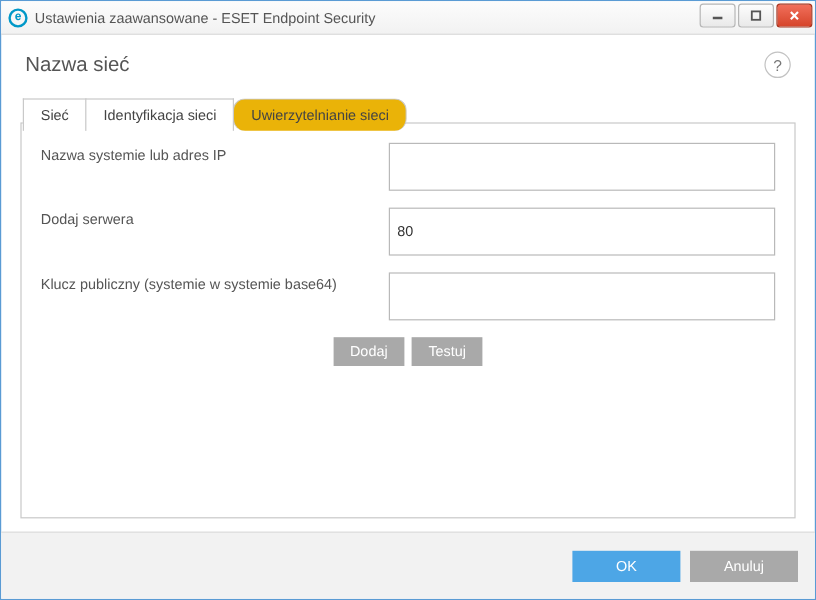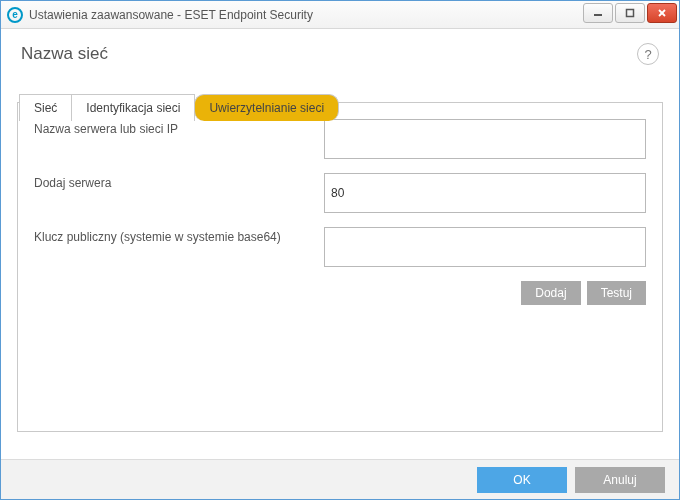--- a/index.html
+++ b/index.html
@@ -9,30 +9,30 @@
   .titlebar-icon { width: 16px; height: 16px; border: 2px solid #0098c8; border-radius: 50%; display: flex; align-items: center; justify-content: center; color: #0098c8; font-weight: bold; font-size: 10px; margin-right: 6px; }
   .titlebar-title { flex: 1; color: #555; font-size: 12px; }
   .win-controls { display: flex; height: 100%; }
   .win-btn { width: 30px; height: 20px; margin-top: 2px; margin-right: 2px; border: 1px solid #b6b6b6; border-radius: 3px; background: linear-gradient(#fdfdfd,#e9e9e9); display: flex; align-items: center; justify-content: center; cursor: pointer; }
   .win-btn.close { background: linear-gradient(#f16f5b,#d6442a); border-color: #a8341e; }
   .win-btn svg { display: block; }
   .header-area { padding: 14px 20px 10px 20px; display: flex; align-items: center; }
   .header-title { font-size: 17px; color: #555; flex: 1; font-weight: 400; }
   .help-btn { width: 22px; height: 22px; border: 1px solid #c2c2c2; border-radius: 50%; display: flex; align-items: center; justify-content: center; color: #777; font-size: 13px; cursor: pointer; background: #fff; }
   .content { flex: 1; padding: 0 16px 0 16px; }
-  .tabs { display: flex; align-items: flex-end; position: relative; top: 19px; z-index: 2; margin-left: 2px; }
+  .tabs { display: flex; align-items: flex-end; position: relative; top: 7px; z-index: 2; margin-left: 2px; }
   .tab { padding: 6px 14px; border: 1px solid #c9c9c9; border-bottom: none; background: #fff; font-size: 12px; color: #444; cursor: pointer; margin-right: -1px; }
   .tab.active { background: #eab308; border-radius: 10px; }
   .panel { border: 1px solid #c9c9c9; background: #fff; padding: 16px 16px 16px 16px; min-height: 330px; position: relative; z-index: 1; }
   .form-row { display: flex; align-items: flex-start; margin-bottom: 14px; }
   .form-label { width: 290px; padding-top: 3px; color: #555; font-size: 12px; }
   .form-input { flex: 1; height: 40px; border: 1px solid #b9b9b9; padding: 2px 6px; font-size: 12px; color: #333; }
-  .btn-row { display: flex; justify-content: flex-end; gap: 6px; margin-top: 10px; }
+  .btn-row { display: flex; justify-content: center; gap: 6px; margin-top: 10px; }
   .btn-gray { background: #a9a9a9; color: #fff; border: none; padding: 5px 14px; font-size: 12px; cursor: pointer; }
-  .footer { height: 40px; background: #f2f2f2; border-top: 1px solid #dcdcdc; display: flex; align-items: center; justify-content: flex-end; padding: 0 14px; gap: 8px; }
+  .footer { height: 56px; background: #f2f2f2; border-top: 1px solid #dcdcdc; display: flex; align-items: center; justify-content: flex-end; padding: 0 14px; gap: 8px; }
   .btn-ok { background: #4da6e6; color: #fff; border: none; width: 90px; height: 26px; font-size: 12px; cursor: pointer; }
   .btn-cancel { background: #a9a9a9; color: #fff; border: none; width: 90px; height: 26px; font-size: 12px; cursor: pointer; }
 </style>
 </head>
 <body>
 
 <div class="window">
 
   <div class="titlebar">
     <div class="titlebar-icon">e</div>
@@ -65,21 +65,21 @@
   <div class="content">
     <div class="tabs">
       <div class="tab">Sieć</div>
       <div class="tab">Identyfikacja sieci</div>
       <div class="tab active">Uwierzytelnianie sieci</div>
     </div>
 
     <div class="panel">
 
       <div class="form-row">
-        <div class="form-label">Nazwa serwera lub sieci IP</div>
+        <div class="form-label">Nazwa systemie lub adres IP</div>
         <input class="form-input" type="text" value="" style="">
       </div>
 
       <div class="form-row">
         <div class="form-label">Dodaj serwera</div>
         <input class="form-input" type="text" value="80" style="">
       </div>
 
       <div class="form-row">
         <div class="form-label">Klucz publiczny (systemie w systemie base64)</div>

